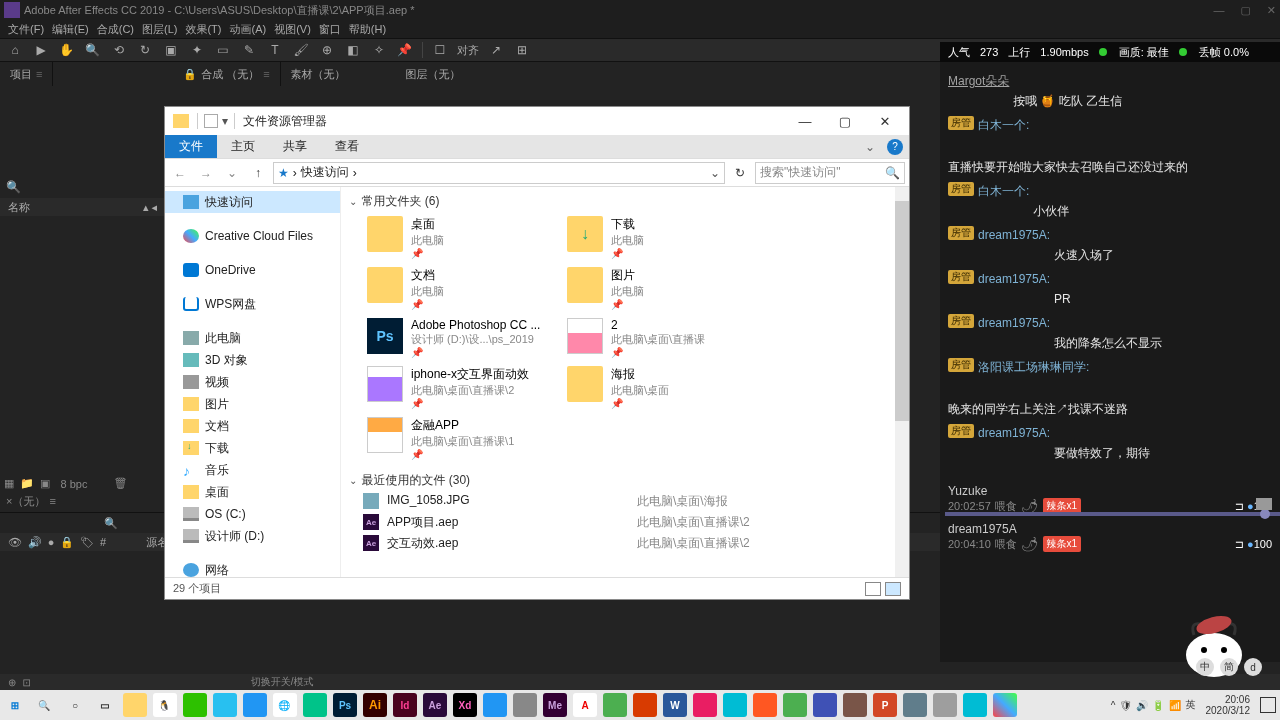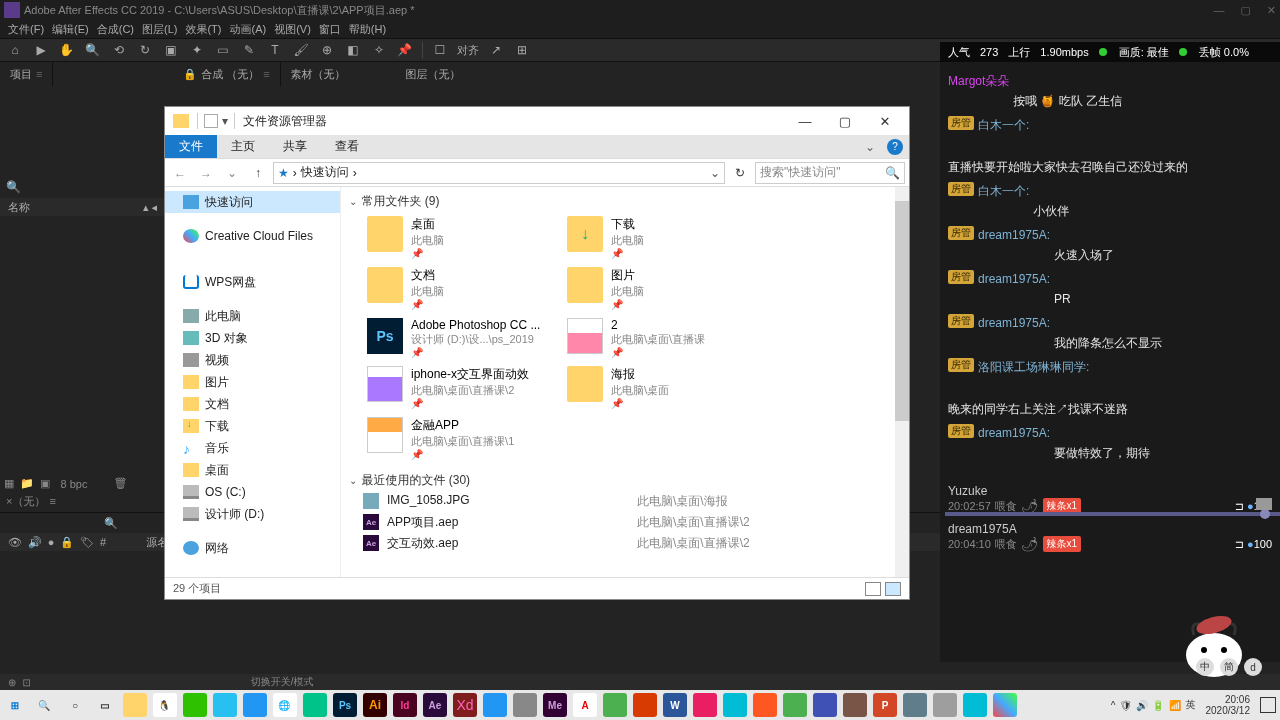--- a/index.html
+++ b/index.html
@@ -36,21 +36,21 @@
 .ae-bottom-status .switch-text { margin-left: 220px; }
 
 
 .chat { position: absolute; right: 0; top: 42px; width: 340px; background: #1a1a1a; color: #ccc; font-size: 12px; z-index: 5; height: 620px; }
 .stats-bar { height: 20px; background: rgba(0,0,0,.6); color: #fff; font-size: 11px; display: flex; align-items: center; padding: 0 8px; gap: 10px; }
 .stats-bar .dot-g { width: 8px; height: 8px; background: #3c3; border-radius: 50%; display: inline-block; margin-right: 2px; }
 .chat-lines { padding: 4px 8px; }
 .chat-line { display: flex; gap: 4px; margin: 6px 0; line-height: 1.5; flex-wrap: wrap; }
 .badge { background: #d4a63a; color: #3a2a00; font-size: 10px; padding: 0 3px; border-radius: 2px; height: 14px; line-height: 14px; }
 .uname { color: #7fb3d5; }
-.uname.orange { color: #d946ef; }
+.uname.orange { color: #a3a3a3; text-decoration: underline; }
 .msg { color: #e5e5e5; margin-top: 20px; }
 .gift-line { margin: 8px 0; }
 .gift-user { color: #ccc; }
 .gift-meta { color: #888; font-size: 11px; display: flex; align-items: center; gap: 4px; }
 .gift-badge { background: #e74c3c; color: #fff; font-size: 10px; padding: 1px 4px; border-radius: 2px; }
 .gift-count { margin-left: auto; color: #fff; }
 .gift-count .x { color: #6bb7ff; }
 .mascot { position: absolute; right: 16px; bottom: 40px; width: 100px; height: 80px; z-index: 8; }
 .mascot-circles { position: absolute; right: 18px; bottom: 44px; display: flex; gap: 6px; z-index: 9; }
 .mascot-circles .c { width: 18px; height: 18px; background: #ddd; border-radius: 50%; color: #333; font-size: 10px; display: flex; align-items: center; justify-content: center; }
@@ -378,20 +378,24 @@
       <div class="item sel">
           <span class="ic qa"></span>
           <span>快速访问</span>
         </div>
       <div class="gap"></div>
       <div class="item">
           <span class="ic cc"></span>
           <span>Creative Cloud Files</span>
         </div>
       <div class="gap"></div>
+      <div class="item">
+          <span class="ic od"></span>
+          <span>OneDrive</span>
+        </div>
       <div class="gap"></div>
       <div class="item">
           <span class="ic wps"></span>
           <span>WPS网盘</span>
         </div>
       <div class="gap"></div>
       <div class="item">
           <span class="ic pc"></span>
           <span>此电脑</span>
         </div>
@@ -435,21 +439,21 @@
       <div class="item">
           <span class="ic net"></span>
           <span>网络</span>
         </div>
     </div>
     <div class="ex-main">
       <div class="scrollbar">
           <div class="thumb"></div>
         </div>
       <div class="ex-group">
-        <div class="ex-group-h"><span class="tri">⌄</span><span>常用文件夹 (9)</span></div>
+        <div class="ex-group-h"><span class="tri">⌄</span><span>常用文件夹 (6)</span></div>
         <div class="ex-items" id="freq-items">
             <div class="ex-item">
               <div class="thumb folder"></div>
               <div class="info">
                 <div class="name">桌面</div>
                 <div class="loc">此电脑</div>
                 <div class="pin">📌</div>
               </div>
             </div>
             <div class="ex-item">
@@ -590,21 +594,21 @@
       <div class="tb-item">
         <div class="app-ic" style="background: rgb(51, 0, 0); color: rgb(255, 154, 0); display: flex; align-items: center; justify-content: center; font-size: 12px; font-weight: bold;">Ai</div>
       </div>
       <div class="tb-item">
         <div class="app-ic" style="background: rgb(73, 2, 31); color: rgb(255, 63, 148); display: flex; align-items: center; justify-content: center; font-size: 10px; font-weight: bold;">Id</div>
       </div>
       <div class="tb-item">
         <div class="app-ic" style="background: rgb(42, 10, 58); color: rgb(201, 160, 220); display: flex; align-items: center; justify-content: center; font-size: 10px; font-weight: bold;">Ae</div>
       </div>
       <div class="tb-item">
-        <div class="app-ic" style="background: #7f1d1d; color: rgb(255, 97, 190); display: flex; align-items: center; justify-content: center; font-size: 14px; font-weight: normal;">Xd</div>
+        <div class="app-ic" style="background: #000000; color: rgb(255, 97, 190); display: flex; align-items: center; justify-content: center; font-size: 10px; font-weight: bold;">Xd</div>
       </div>
       <div class="tb-item">
         <div class="app-ic" style="background: rgb(33, 150, 243); color: rgb(51, 51, 51); display: flex; align-items: center; justify-content: center; font-size: 10px; font-weight: bold;"></div>
       </div>
       <div class="tb-item">
         <div class="app-ic" style="background: rgb(136, 136, 136); color: rgb(51, 51, 51); display: flex; align-items: center; justify-content: center; font-size: 10px; font-weight: bold;"></div>
       </div>
       <div class="tb-item">
         <div class="app-ic" style="background: rgb(51, 0, 51); color: rgb(201, 160, 220); display: flex; align-items: center; justify-content: center; font-size: 10px; font-weight: bold;">Me</div>
       </div>

